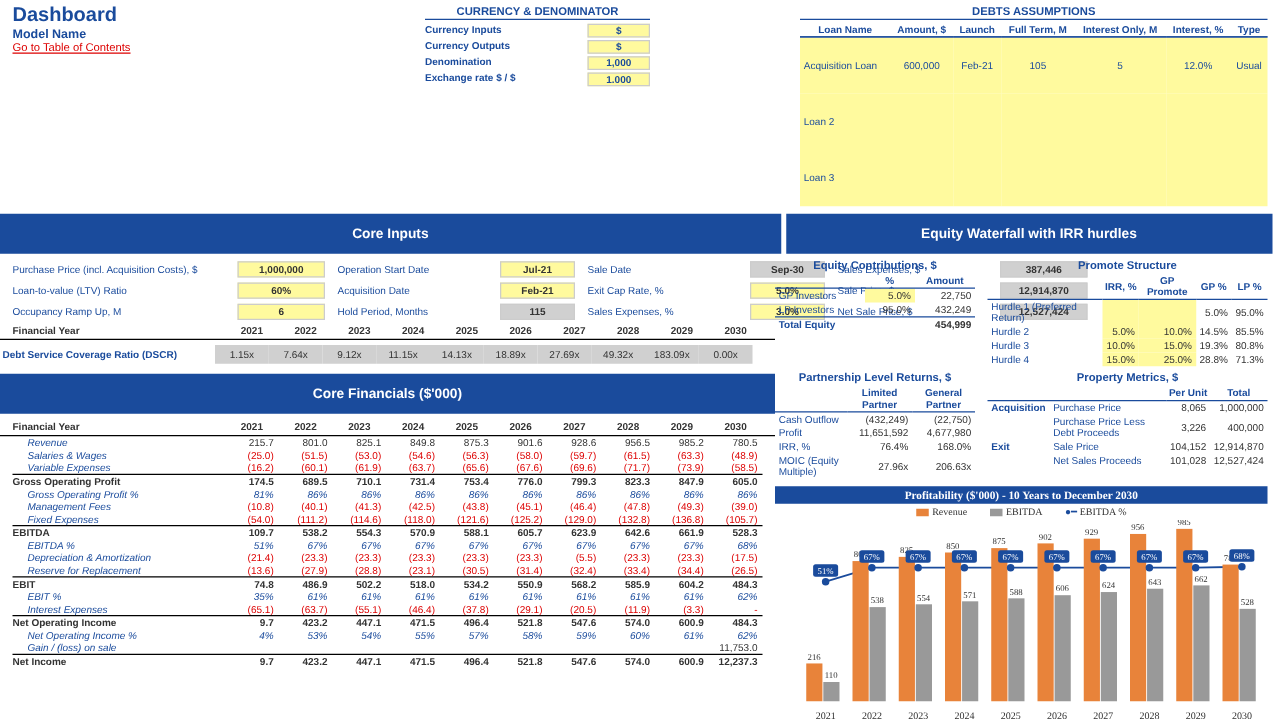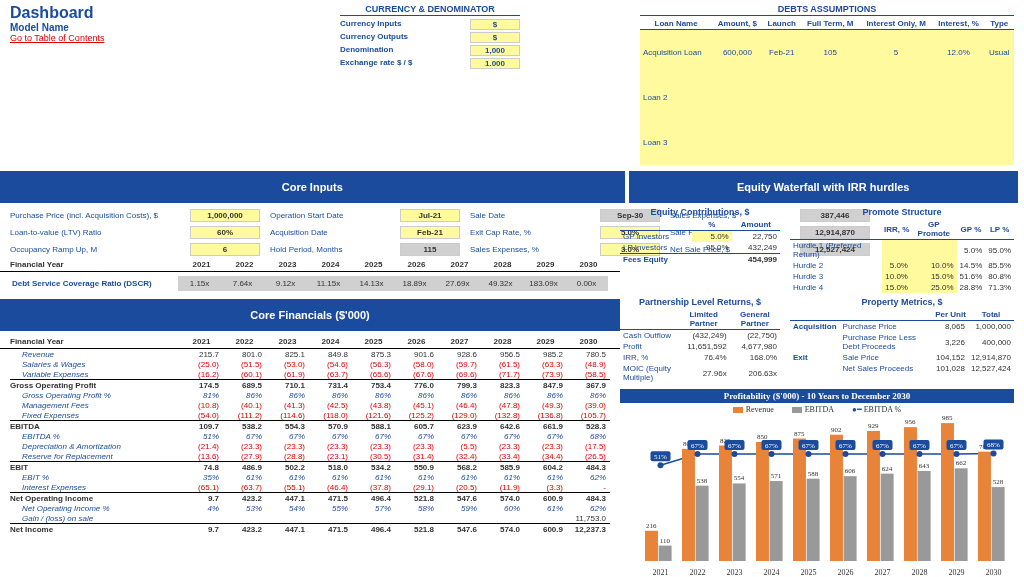--- a/index.html
+++ b/index.html
@@ -22,21 +22,21 @@
   
   .section-bar { background: #1a4b9c; color: #fff; text-align: center; font-weight: bold; font-size: 11px; padding: 10px 0; margin: 4px 0; width: 100%; }
   .half-section-bar { width: 49%; display: inline-block; }
   
   .core-inputs { padding: 2px 10px; }
   .inputs-grid { display: grid; grid-template-columns: 170px 70px 120px 60px 120px 60px 120px 70px; gap: 4px 10px; align-items: center; font-size: 8px; }
   .inp-label { color: #1a4b9c; }
   .inp-val { background: #fffa9e; text-align: center; padding: 1px; border: 1px solid #ccc; font-weight: bold; color: #333; }
   .inp-val.gray { background: #d0d0d0; color: #333; }
   
-  .dscr-row { display: flex; align-items: center; padding: 4px 12px; font-size: 8px; }
+  .dscr-row { display: flex; align-items: center; padding: 4px 2px; font-size: 8px; }
   .dscr-label { width: 170px; color: #1a4b9c; font-weight: bold; }
   .dscr-cell { width: 43px; text-align: center; background: #d0d0d0; padding: 3px 1px; font-size: 8px; }
   .fy-header { display: flex; padding: 2px 10px; font-size: 8px; font-weight: bold; border-bottom: 1px solid #000; }
   .fy-label { width: 170px; }
   .fy-year { width: 43px; text-align: center; }
   
   .fin-table { padding: 0 10px; }
   .fin-row { display: flex; font-size: 8px; padding: 0.5px 0; }
   .fin-label { width: 170px; }
   .fin-label.indent { padding-left: 12px; font-style: italic; color: #1a4b9c; }
@@ -275,21 +275,21 @@
           <div class="fin-label  bold">Gross Operating Profit</div>
           <div class="fin-cell  ">174.5</div>
           <div class="fin-cell  ">689.5</div>
           <div class="fin-cell  ">710.1</div>
           <div class="fin-cell  ">731.4</div>
           <div class="fin-cell  ">753.4</div>
           <div class="fin-cell  ">776.0</div>
           <div class="fin-cell  ">799.3</div>
           <div class="fin-cell  ">823.3</div>
           <div class="fin-cell  ">847.9</div>
-          <div class="fin-cell  ">367.9</div>
+          <div class="fin-cell  ">605.0</div>
         </div>
         <div class="fin-row  ">
           <div class="fin-label indent ">Gross Operating Profit %</div>
           <div class="fin-cell  ital">81%</div>
           <div class="fin-cell  ital">86%</div>
           <div class="fin-cell  ital">86%</div>
           <div class="fin-cell  ital">86%</div>
           <div class="fin-cell  ital">86%</div>
           <div class="fin-cell  ital">86%</div>
           <div class="fin-cell  ital">86%</div>
@@ -485,21 +485,21 @@
                 <td>GP Investors</td>
                 <td class="ylw">5.0%</td>
                 <td>22,750</td>
               </tr>
               <tr class="">
                 <td>LP Investors</td>
                 <td class="">95.0%</td>
                 <td>432,249</td>
               </tr>
               <tr class="bold-row">
-                <td>Fees Equity</td>
+                <td>Total Equity</td>
                 <td class=""></td>
                 <td>454,999</td>
               </tr>
             </tbody>
           </table>
     </div>
     <div class="eq-block" style="flex:1.4">
       <div class="eq-title">Promote Structure</div>
       <table class="eq-table" id="promote-tbl">
             <tbody>
@@ -521,21 +521,21 @@
                 <td>Hurdle 2</td>
                 <td class="ylw">5.0%</td>
                 <td class="ylw">10.0%</td>
                 <td>14.5%</td>
                 <td>85.5%</td>
               </tr>
               <tr>
                 <td>Hurdle 3</td>
                 <td class="ylw">10.0%</td>
                 <td class="ylw">15.0%</td>
-                <td>51.6%</td>
+                <td>19.3%</td>
                 <td>80.8%</td>
               </tr>
               <tr>
                 <td>Hurdle 4</td>
                 <td class="ylw">15.0%</td>
                 <td class="ylw">25.0%</td>
                 <td>28.8%</td>
                 <td>71.3%</td>
               </tr>
             </tbody>

